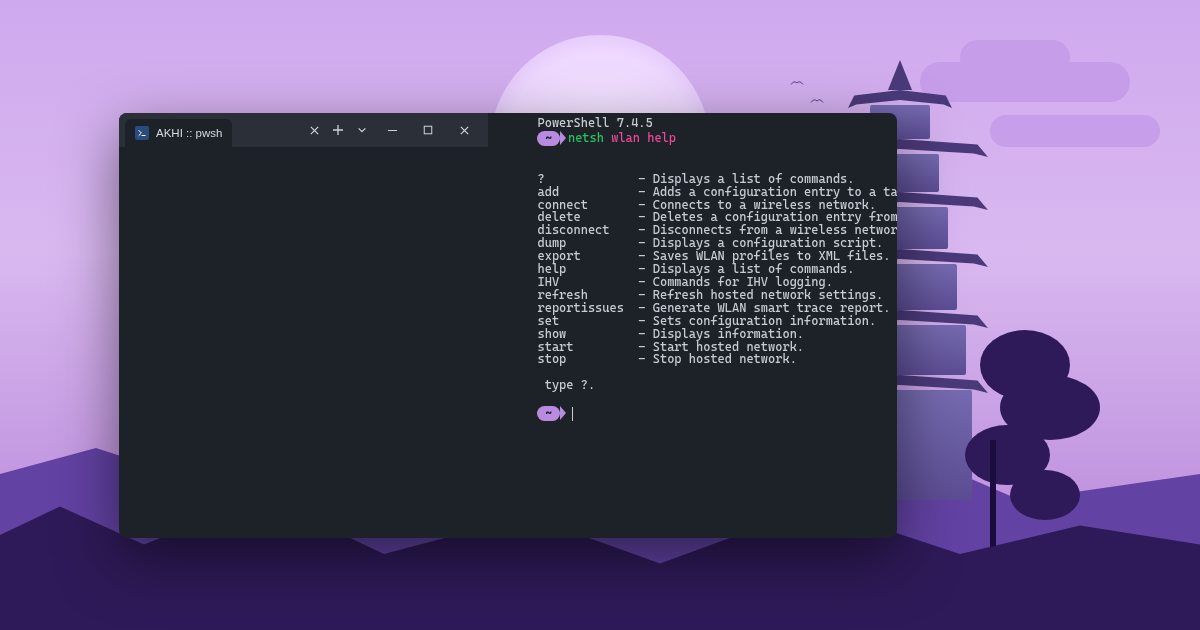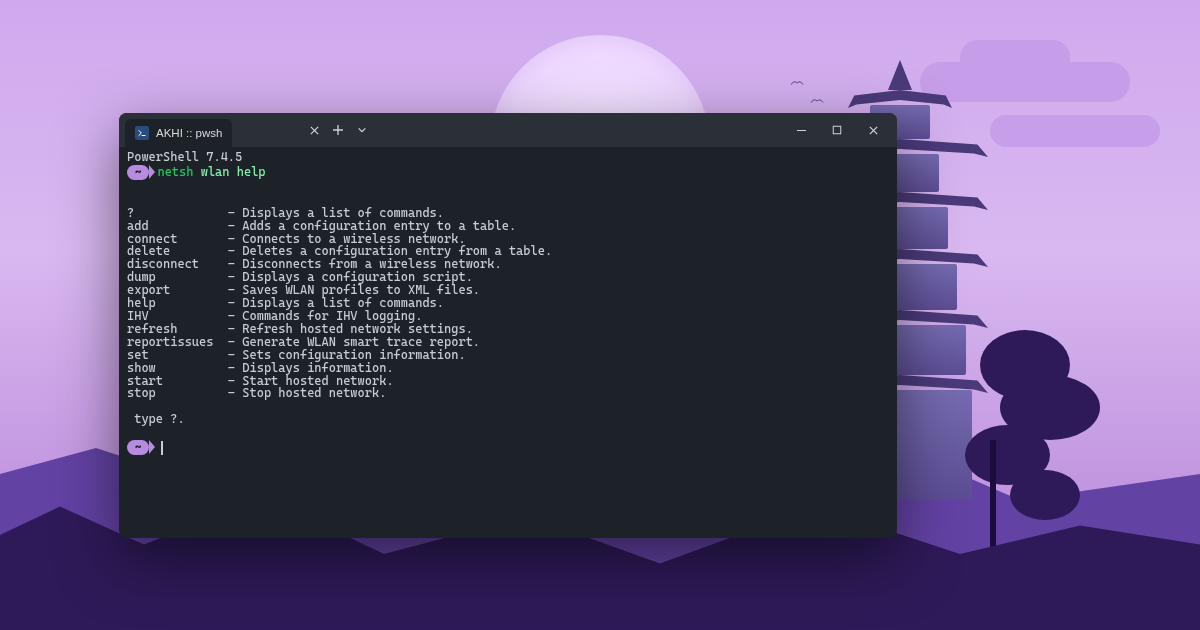--- a/index.html
+++ b/index.html
@@ -120,21 +120,22 @@
       position: absolute;
       top: 113px;
       left: 119px;
       width: 778px;
       height: 425px;
       background: #1d2128;
       border-radius: 8px;
       box-shadow: 0 20px 60px rgba(0,0,0,0.5);
       overflow: hidden;
       display: flex;
-      flex-direction: column;
+      flex-direction: row;
+      gap: 41px;
     }
     .titlebar {
       height: 34px;
       background: #2b2f37;
       display: flex;
       align-items: center;
       padding: 0 6px;
     }
     .tab {
       display: flex;
@@ -213,21 +214,21 @@
     .prompt-pill::after {
       content: '';
       position: absolute;
       right: -6px;
       top: 0;
       border-left: 6px solid #b98be0;
       border-top: 7.5px solid transparent;
       border-bottom: 7.5px solid transparent;
     }
     .cmd-name { color: #22c55e; }
-    .cmd-args { color: #86efac; }
+    .cmd-args { color: #ec4899; }
     .cursor {
       display: inline-block;
       width: 1.5px;
       height: 14px;
       background: #c8cdd4;
       vertical-align: middle;
       margin-left: 4px;
     }
     #cmd-table { white-space: pre; }
   </style>

